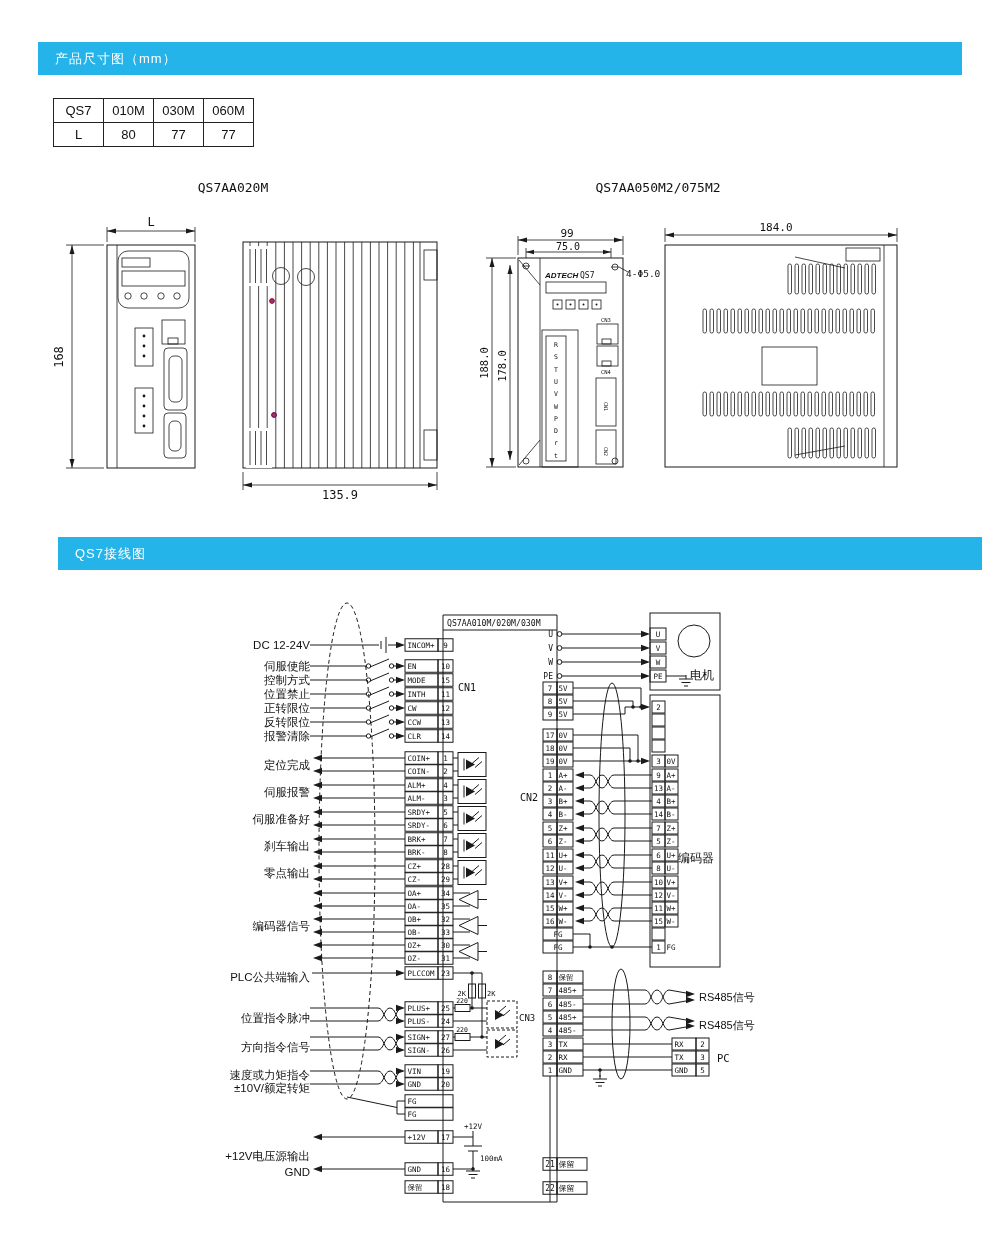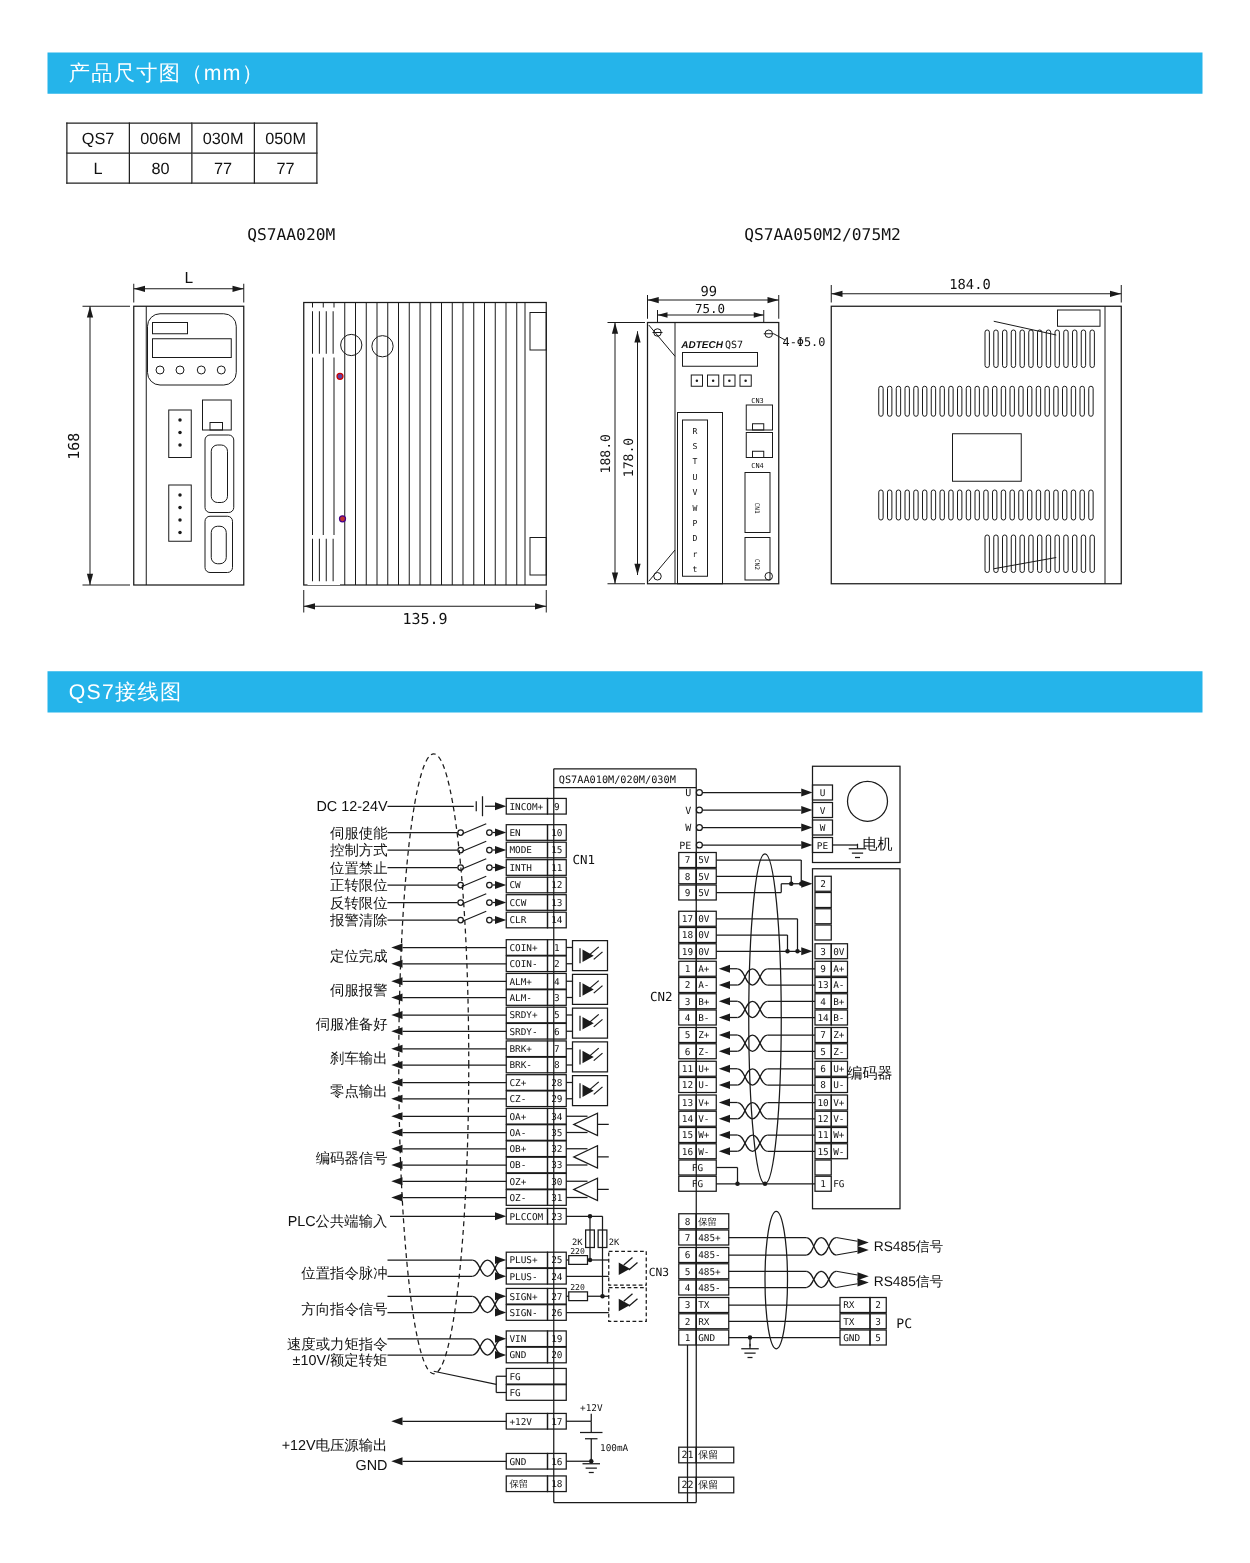--- a/index.html
+++ b/index.html
@@ -1,19 +1,19 @@
 <!DOCTYPE html>
 <html><head>
 <meta charset="utf-8">
 <style>
   html,body{margin:0;padding:0;background:#fff;}
   .page{position:relative;width:1000px;height:1250px;background:#fff;overflow:hidden;
         font-family:"Liberation Sans","DejaVu Sans",sans-serif;}
   .banner{position:absolute;left:38px;width:924px;height:33px;line-height:33px;
-          color:#fff;font-size:17px;padding-left:17px;box-sizing:border-box;letter-spacing:1px;}
+          color:#fff;font-size:13px;padding-left:17px;box-sizing:border-box;letter-spacing:1px;}
   .sizetable{position:absolute;left:53px;top:98px;border-collapse:collapse;}
   .sizetable td{border:1.6px solid #222;width:45px;height:23px;text-align:center;
                 font-size:13px;color:#111;padding:0 2px;}
   svg{position:absolute;left:0;}
   svg text{fill:#111;}
   .mono{font-family:"DejaVu Sans Mono",monospace;}
   .cjk{font-family:"Liberation Sans","DejaVu Sans",sans-serif;}
   .ln{stroke:#1a1a1a;stroke-width:1;fill:none;}
   .lnt{stroke:#1a1a1a;stroke-width:0.8;fill:none;}
   .fl{fill:#1a1a1a;stroke:none;}
@@ -24,23 +24,23 @@
 <div class="page">
 
   <div class="banner" id="banner1" style="top: 42px; background: rgb(37, 180, 234);">
     <span>产品尺寸图（mm）</span>
   </div>
 
   <table class="sizetable">
     <tbody>
         <tr>
       <td>QS7</td>
-      <td>006M</td>
+      <td>010M</td>
       <td>030M</td>
-      <td>050M</td>
+      <td>060M</td>
     </tr>
     <tr>
       <td>L</td>
       <td>80</td>
       <td>77</td>
       <td>77</td>
     </tr>
   </tbody>
     </table>
 
@@ -294,21 +294,21 @@
       <text x="556" y="371.6" class="mono" font-size="6.5" text-anchor="middle">T</text>
       <text x="556" y="383.9" class="mono" font-size="6.5" text-anchor="middle">U</text>
       <text x="556" y="396.2" class="mono" font-size="6.5" text-anchor="middle">V</text>
       <text x="556" y="408.5" class="mono" font-size="6.5" text-anchor="middle">W</text>
       <text x="556" y="420.8" class="mono" font-size="6.5" text-anchor="middle">P</text>
       <text x="556" y="433.1" class="mono" font-size="6.5" text-anchor="middle">D</text>
       <text x="556" y="445.4" class="mono" font-size="6.5" text-anchor="middle">r</text>
       <text x="556" y="457.7" class="mono" font-size="6.5" text-anchor="middle">t</text>
     </svg>
 
-  <div class="banner" id="banner2" style="top: 537px; background: rgb(37, 180, 234);">
+  <div class="banner" id="banner2" style="top: 537px; background: rgb(37, 180, 234); margin-left: 20px;">
     <span>QS7接线图</span>
   </div>
 
   <svg id="wire-svg" style="top:590px;" width="1000" height="632" viewBox="0 590 1000 632">
       <line x1="443" y1="615" x2="443" y2="1202" class="ln"></line>
       <line x1="443" y1="615" x2="557" y2="615" class="ln"></line>
       <line x1="443" y1="630" x2="557" y2="630" class="ln"></line>
       <line x1="557" y1="615" x2="557" y2="1202" class="ln"></line>
       <line x1="443" y1="1202" x2="557" y2="1202" class="ln"></line>
       <text x="447" y="626" class="mono" font-size="8.2" text-anchor="start">QS7AA010M/020M/030M</text>

